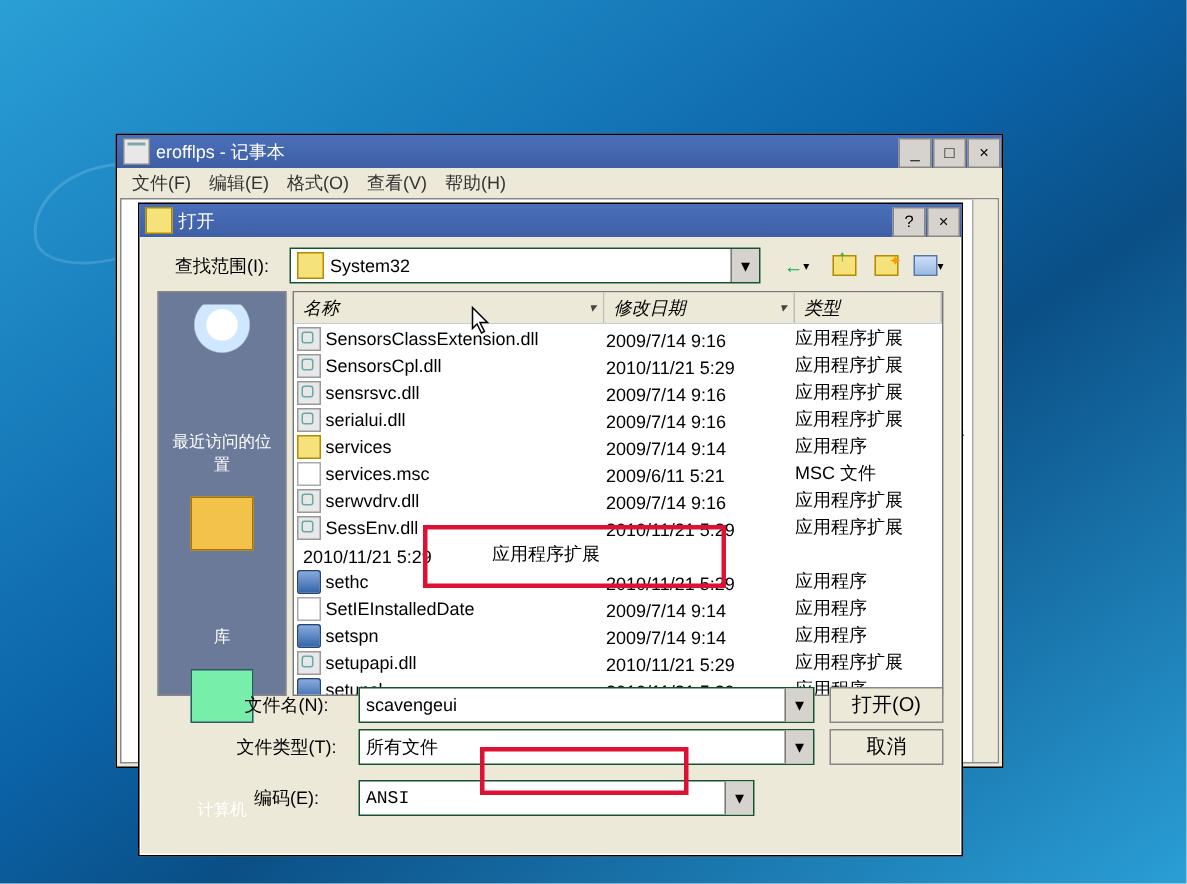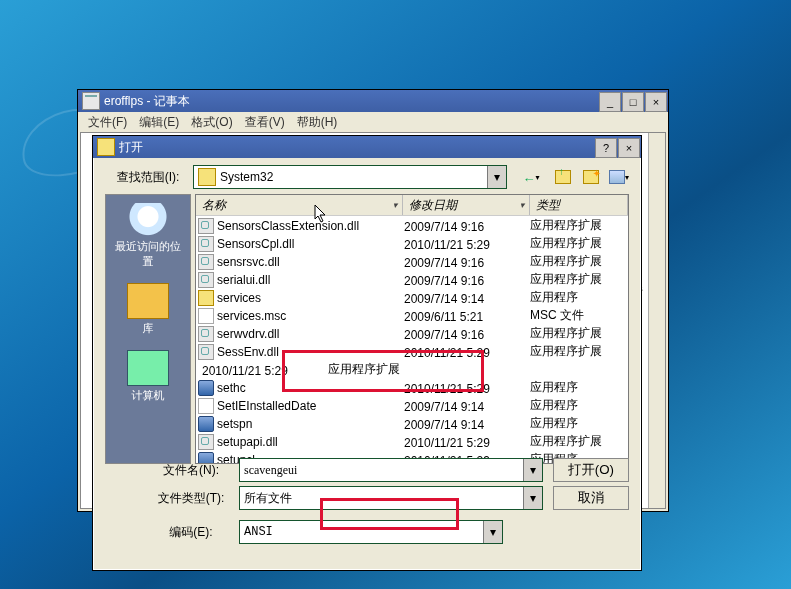--- a/index.html
+++ b/index.html
@@ -28,21 +28,21 @@
   .row.look{padding:4px 8px 4px 14px;height:30px;}
   .lbl{width:78px;text-align:center;padding-right:6px;color:#000;}
   .combo{flex:1;height:22px;background:#fff;border:1px solid #14532d;display:flex;align-items:center;padding-left:4px;position:relative;}
   .combo .fld-icon{width:16px;height:16px;background:#f6e27a;border:1px solid #b38b00;margin-right:4px;}
   .combo .dd{position:absolute;right:0;top:0;bottom:0;width:18px;background:#d6d3ce;border-left:1px solid #7a7a7a;display:flex;align-items:center;justify-content:center;}
   .toolbtns{display:flex;align-items:center;gap:4px;margin-left:8px;}
   .tbtn{width:22px;height:22px;border:1px solid transparent;display:flex;align-items:center;justify-content:center;font-size:13px;position:relative;}
   .tbtn.back{width:30px;}
   .main{position:absolute;left:0;right:0;top:36px;bottom:104px;display:flex;}
   .places{width:84px;background:#6b7a99;border:1px solid #888;margin:0 4px 0 10px;padding-top:8px;}
-  .place{display:flex;flex-direction:column;align-items:center;color:#fff;font-size:11px;margin-bottom:14px;}
+  .place{display:flex;flex-direction:column;align-items:center;color:#fff;font-size:11px;margin-bottom:14px;gap:48px;}
   .place-icon{width:40px;height:34px;margin-bottom:2px;display:flex;align-items:center;justify-content:center;font-size:26px;}
   .icn-recent{background:radial-gradient(circle at 50% 40%,#fff 0 10px,#cfe8ff 11px 18px,transparent 19px);}
   .icn-lib{background:#f3c24a;border:1px solid #a87600;}
   .icn-pc{background:#7ea;border:1px solid #356;}
   .filelist{flex:1;min-width:0;background:#fff;border:1px solid #7a7a7a;margin-right:10px;display:flex;flex-direction:column;}
   .cols{display:flex;height:20px;border-bottom:1px solid #ccc;}
   .col{background:#ece9d8;border-right:1px solid #bbb;display:flex;align-items:center;padding-left:6px;position:relative;font-style:italic;}
   .col .dd{position:absolute;right:0;top:0;bottom:0;width:14px;display:flex;align-items:center;justify-content:center;color:#444;font-size:9px;}
   .col.name{width:200px;} .col.date{width:120px;} .col.type{flex:1;}
   .items{flex:1;overflow:hidden;}
@@ -277,21 +277,21 @@
               <div class="c3">应用程序</div>
             </div>
           </div>
       </div>
     </div>
 
     <div class="bottom">
       <div class="brow">
         <div class="lbl">文件名(N):</div>
         <div class="combo">
-          <span style="font-family:Liberation Serif, serif;">scavengeui</span>
+          <span style="font-family:Liberation Sans, sans-serif;">scavengeui</span>
           <div class="dd">▾</div>
         </div>
         <button class="btn">打开(O)</button>
       </div>
       <div class="brow">
         <div class="lbl">文件类型(T):</div>
         <div class="combo">
           <span>所有文件</span>
           <div class="dd">▾</div>
         </div>

